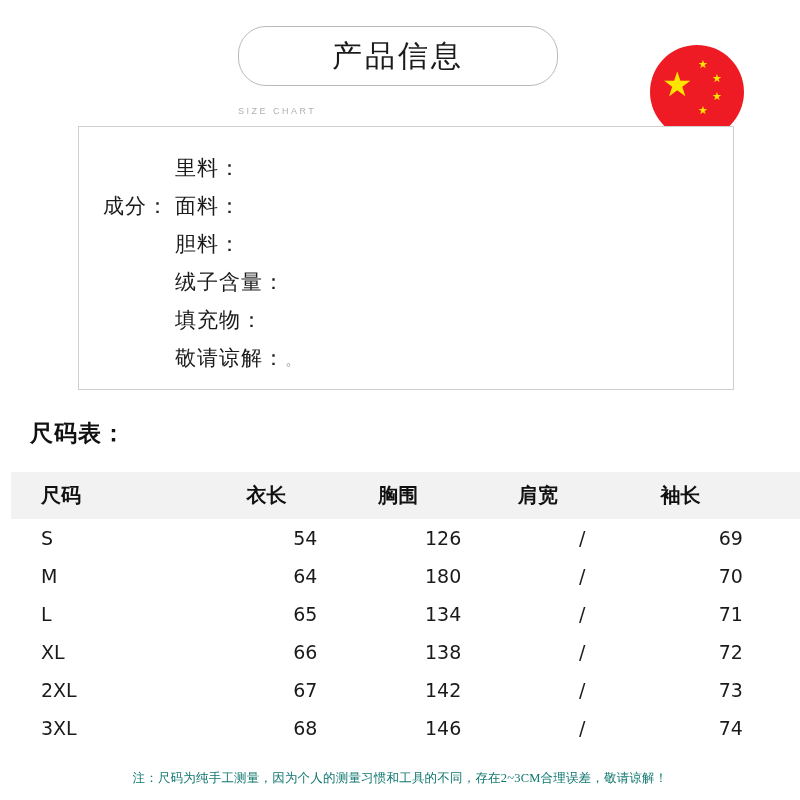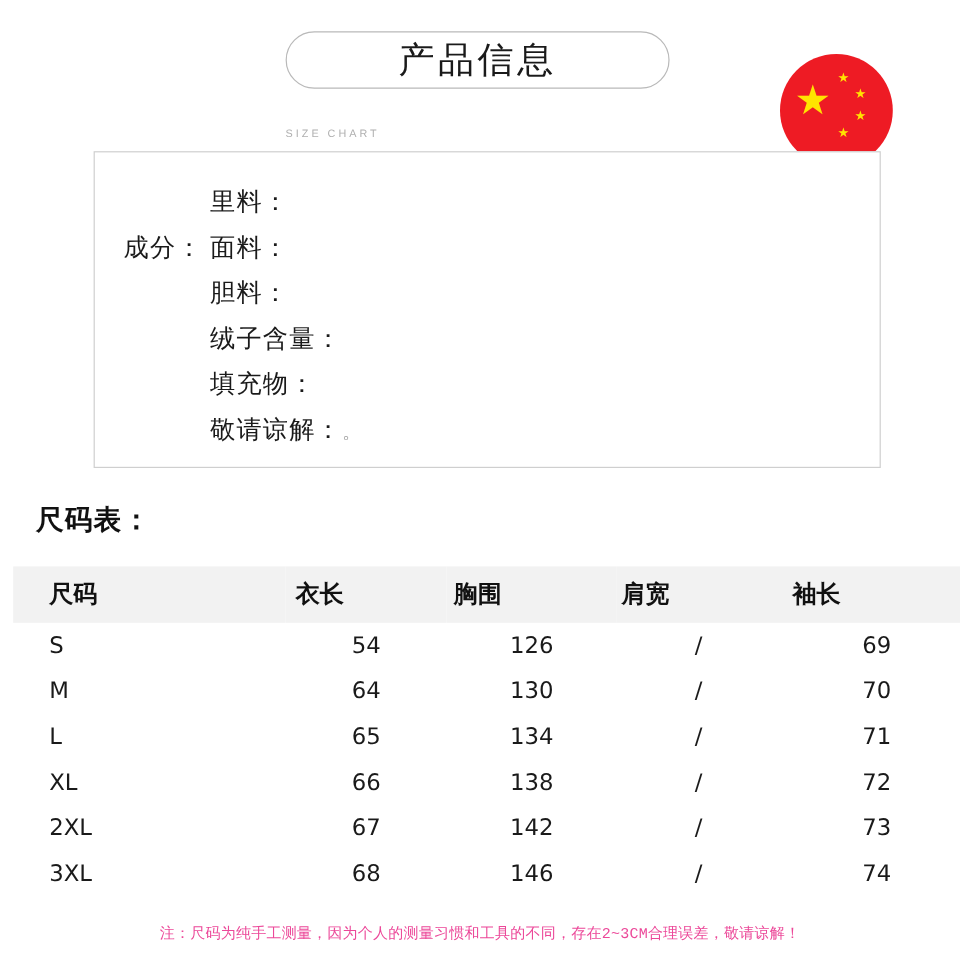--- a/index.html
+++ b/index.html
@@ -19,21 +19,21 @@
   
   .header {
     position: relative;
     height: 120px;
   }
   .title-pill {
     position: absolute;
     left: 238px;
     top: 26px;
     width: 320px;
-    height: 48px;
+    height: 60px;
     border: 1.5px solid #b9b9b9;
     border-radius: 28px;
     box-sizing: border-box;
     display: flex;
     align-items: center;
     justify-content: center;
   }
   .title-pill .title-text {
     font-size: 30px;
     letter-spacing: 3px;
@@ -159,22 +159,22 @@
   .size-table th.col-sleeve{ padding-left: 10px; }
 
   
   .note {
     position: absolute;
     left: 0;
     top: 770px;
     width: 800px;
     text-align: center;
     font-size: 12.5px;
-    color: #ec4899;
-    font-family: Liberation Mono, monospace;
+    color: #0f766e;
+    font-family: Liberation Serif, serif;
     letter-spacing: 0.2px;
   }
 </style>
 </head>
 <body>
 
 <div class="header">
   <div class="title-pill">
     <span class="title-text">产品信息</span>
   </div>
@@ -247,21 +247,21 @@
     <tr>
       <td class="col-size">S</td>
       <td class="col-len">54</td>
       <td class="col-bust">126</td>
       <td class="col-shou">/</td>
       <td class="col-sleeve">69</td>
     </tr>
     <tr>
       <td class="col-size">M</td>
       <td class="col-len">64</td>
-      <td class="col-bust">130</td>
+      <td class="col-bust">180</td>
       <td class="col-shou">/</td>
       <td class="col-sleeve">70</td>
     </tr>
     <tr>
       <td class="col-size">L</td>
       <td class="col-len">65</td>
       <td class="col-bust">134</td>
       <td class="col-shou">/</td>
       <td class="col-sleeve">71</td>
     </tr>

